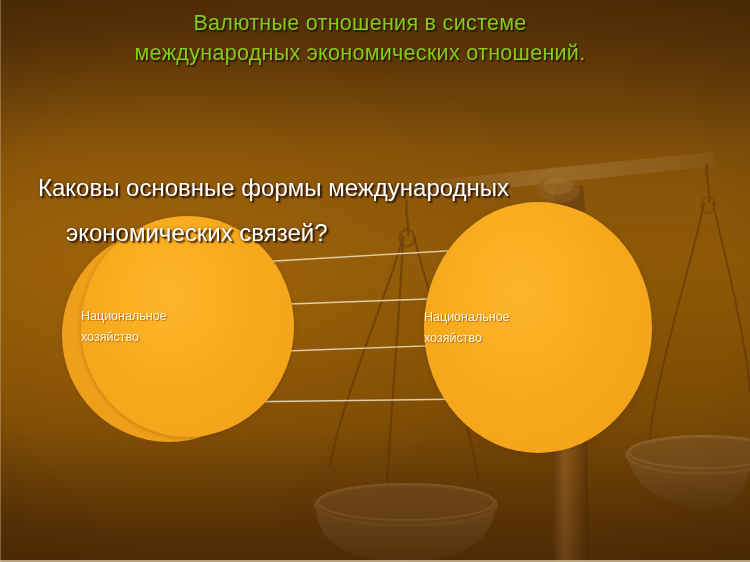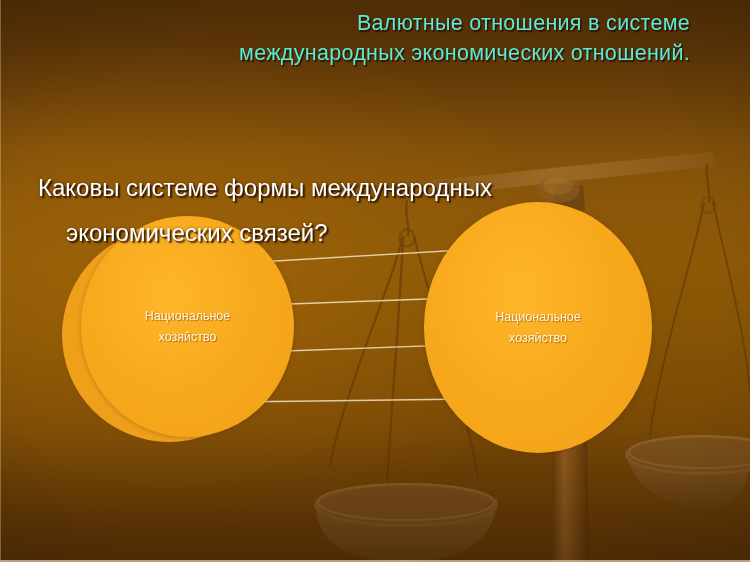--- a/index.html
+++ b/index.html
@@ -81,25 +81,25 @@
   .scale-layer {
     position: absolute;
     inset: 0;
     pointer-events: none;
   }
   .scale-layer svg { display: block; }
 
   
   .title {
     position: absolute;
-    left: 60px;
+    left: 45px;
     top: 8px;
     width: 630px;
-    text-align: right;
-    color: #5eead4;
+    text-align: center;
+    color: #84cc16;
     font-size: 21.5px;
     line-height: 30px;
     letter-spacing: .3px;
     text-shadow: 1.5px 1.5px 1px rgba(40,18,2,.85),
                  0 0 2px rgba(60,30,5,.6);
     white-space: pre-line;
   }
   .subtitle {
     position: absolute;
     left: 38px;
@@ -139,21 +139,21 @@
     left: 424px; top: 202px;
     width: 228px; height: 251px;
     background: radial-gradient(ellipse at 42% 36%, #ffb62b 0%, #f7a91c 48%, #f1a016 100%);
     box-shadow: 0 1px 5px rgba(80,44,3,.30);
   }
   .circ-label {
     position: absolute;
     left: 0; right: 0;
     top: 50%;
     transform: translateY(-50%);
-    text-align: center;
+    text-align: left;
     color: #fdf4e2;
     font-size: 12.5px;
     line-height: 21px;
     text-shadow: 1px 1px 1px rgba(150,88,6,.75);
     white-space: pre-line;
   }
   .circ-left .circ-label { font-size: 12.5px; }
   .circ-right .circ-label { font-size: 12.5px; }
 </style>
 </head>
@@ -262,19 +262,19 @@
 
   <div class="circ circ-right">
     <div class="circ-label">Национальное
 хозяйство</div>
   </div>
 
   <div class="title">Валютные отношения в системе
 международных экономических отношений.</div>
 
   <div class="subtitle">
-    <span class="ln1">Каковы системе формы международных</span>
+    <span class="ln1">Каковы основные формы международных</span>
     <span class="ln2">экономических связей?</span>
   </div>
 
   <div class="edge-left"></div>
   <div class="edge-bottom"></div>
 </div>
 
 </body></html>

